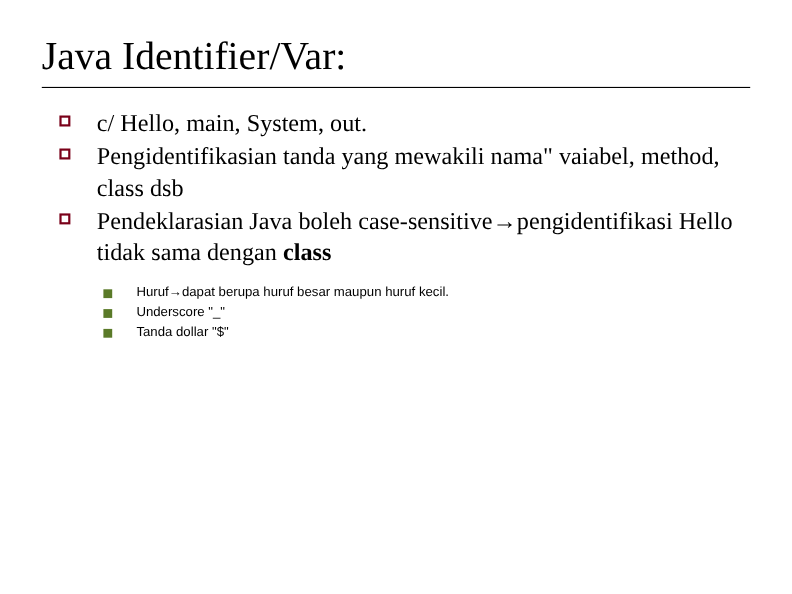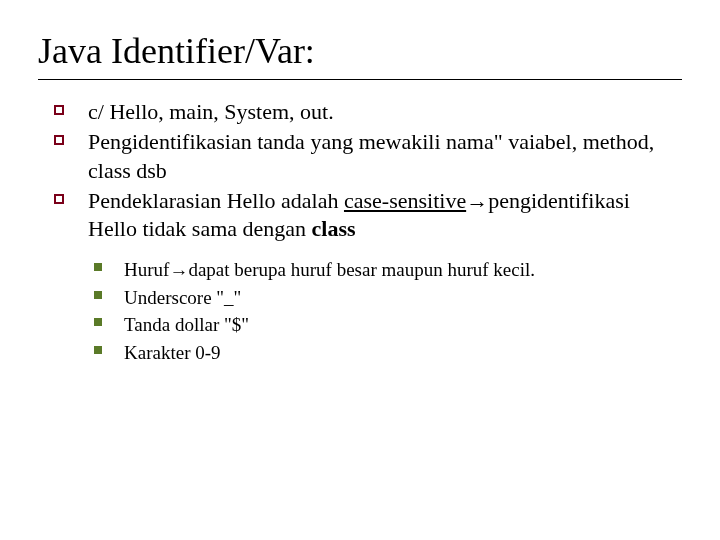--- a/index.html
+++ b/index.html
@@ -53,36 +53,35 @@
     background: transparent;
   }
   .level2 {
     list-style: none;
     padding: 0;
     margin: 14px 0 0 50px;
   }
   .level2 > li {
     position: relative;
     padding-left: 36px;
-    font-size: 19px;
+    font-size: 12px;
     line-height: 1.35;
-    font-family: Liberation Serif, serif;
+    font-family: Liberation Sans, sans-serif;
     margin-bottom: 2px;
   }
   .level2 > li::before {
     content: "";
     position: absolute;
     left: 6px;
     top: 6px;
     width: 8px;
     height: 8px;
     background: #5a7a28;
   }
   .cs-underline {
-    text-decoration: underline;
   }
   .arrow {
     display: inline-block;
   }
 </style>
 </head>
 <body>
 
 <div class="slide">
 
@@ -90,32 +89,29 @@
   <hr class="title-underline">
 
   <ul class="level1">
     <li>
       <span>c/ Hello, main, System, out.</span>
     </li>
     <li>
       <span>Pengidentifikasian tanda yang mewakili nama" vaiabel, method, class dsb</span>
     </li>
     <li>
-      <span>Pendeklarasian Hello adalah </span><span class="cs-underline">case-sensitive</span><span class="arrow">→</span><span>pengidentifikasi Hello tidak sama dengan </span><b>class</b>
+      <span>Pendeklarasian Java boleh </span><span class="cs-underline">case-sensitive</span><span class="arrow">→</span><span>pengidentifikasi Hello tidak sama dengan </span><b>class</b>
     </li>
   </ul>
 
   <ul class="level2">
     <li>
       <span>Huruf</span><span class="arrow">→</span><span>dapat berupa huruf besar maupun huruf kecil.</span>
     </li>
     <li>
       <span>Underscore "_"</span>
     </li>
     <li>
       <span>Tanda dollar "$"</span>
     </li>
-    <li>
-      <span>Karakter 0-9</span>
-    </li>
   </ul>
 
 </div>
 
 </body></html>

